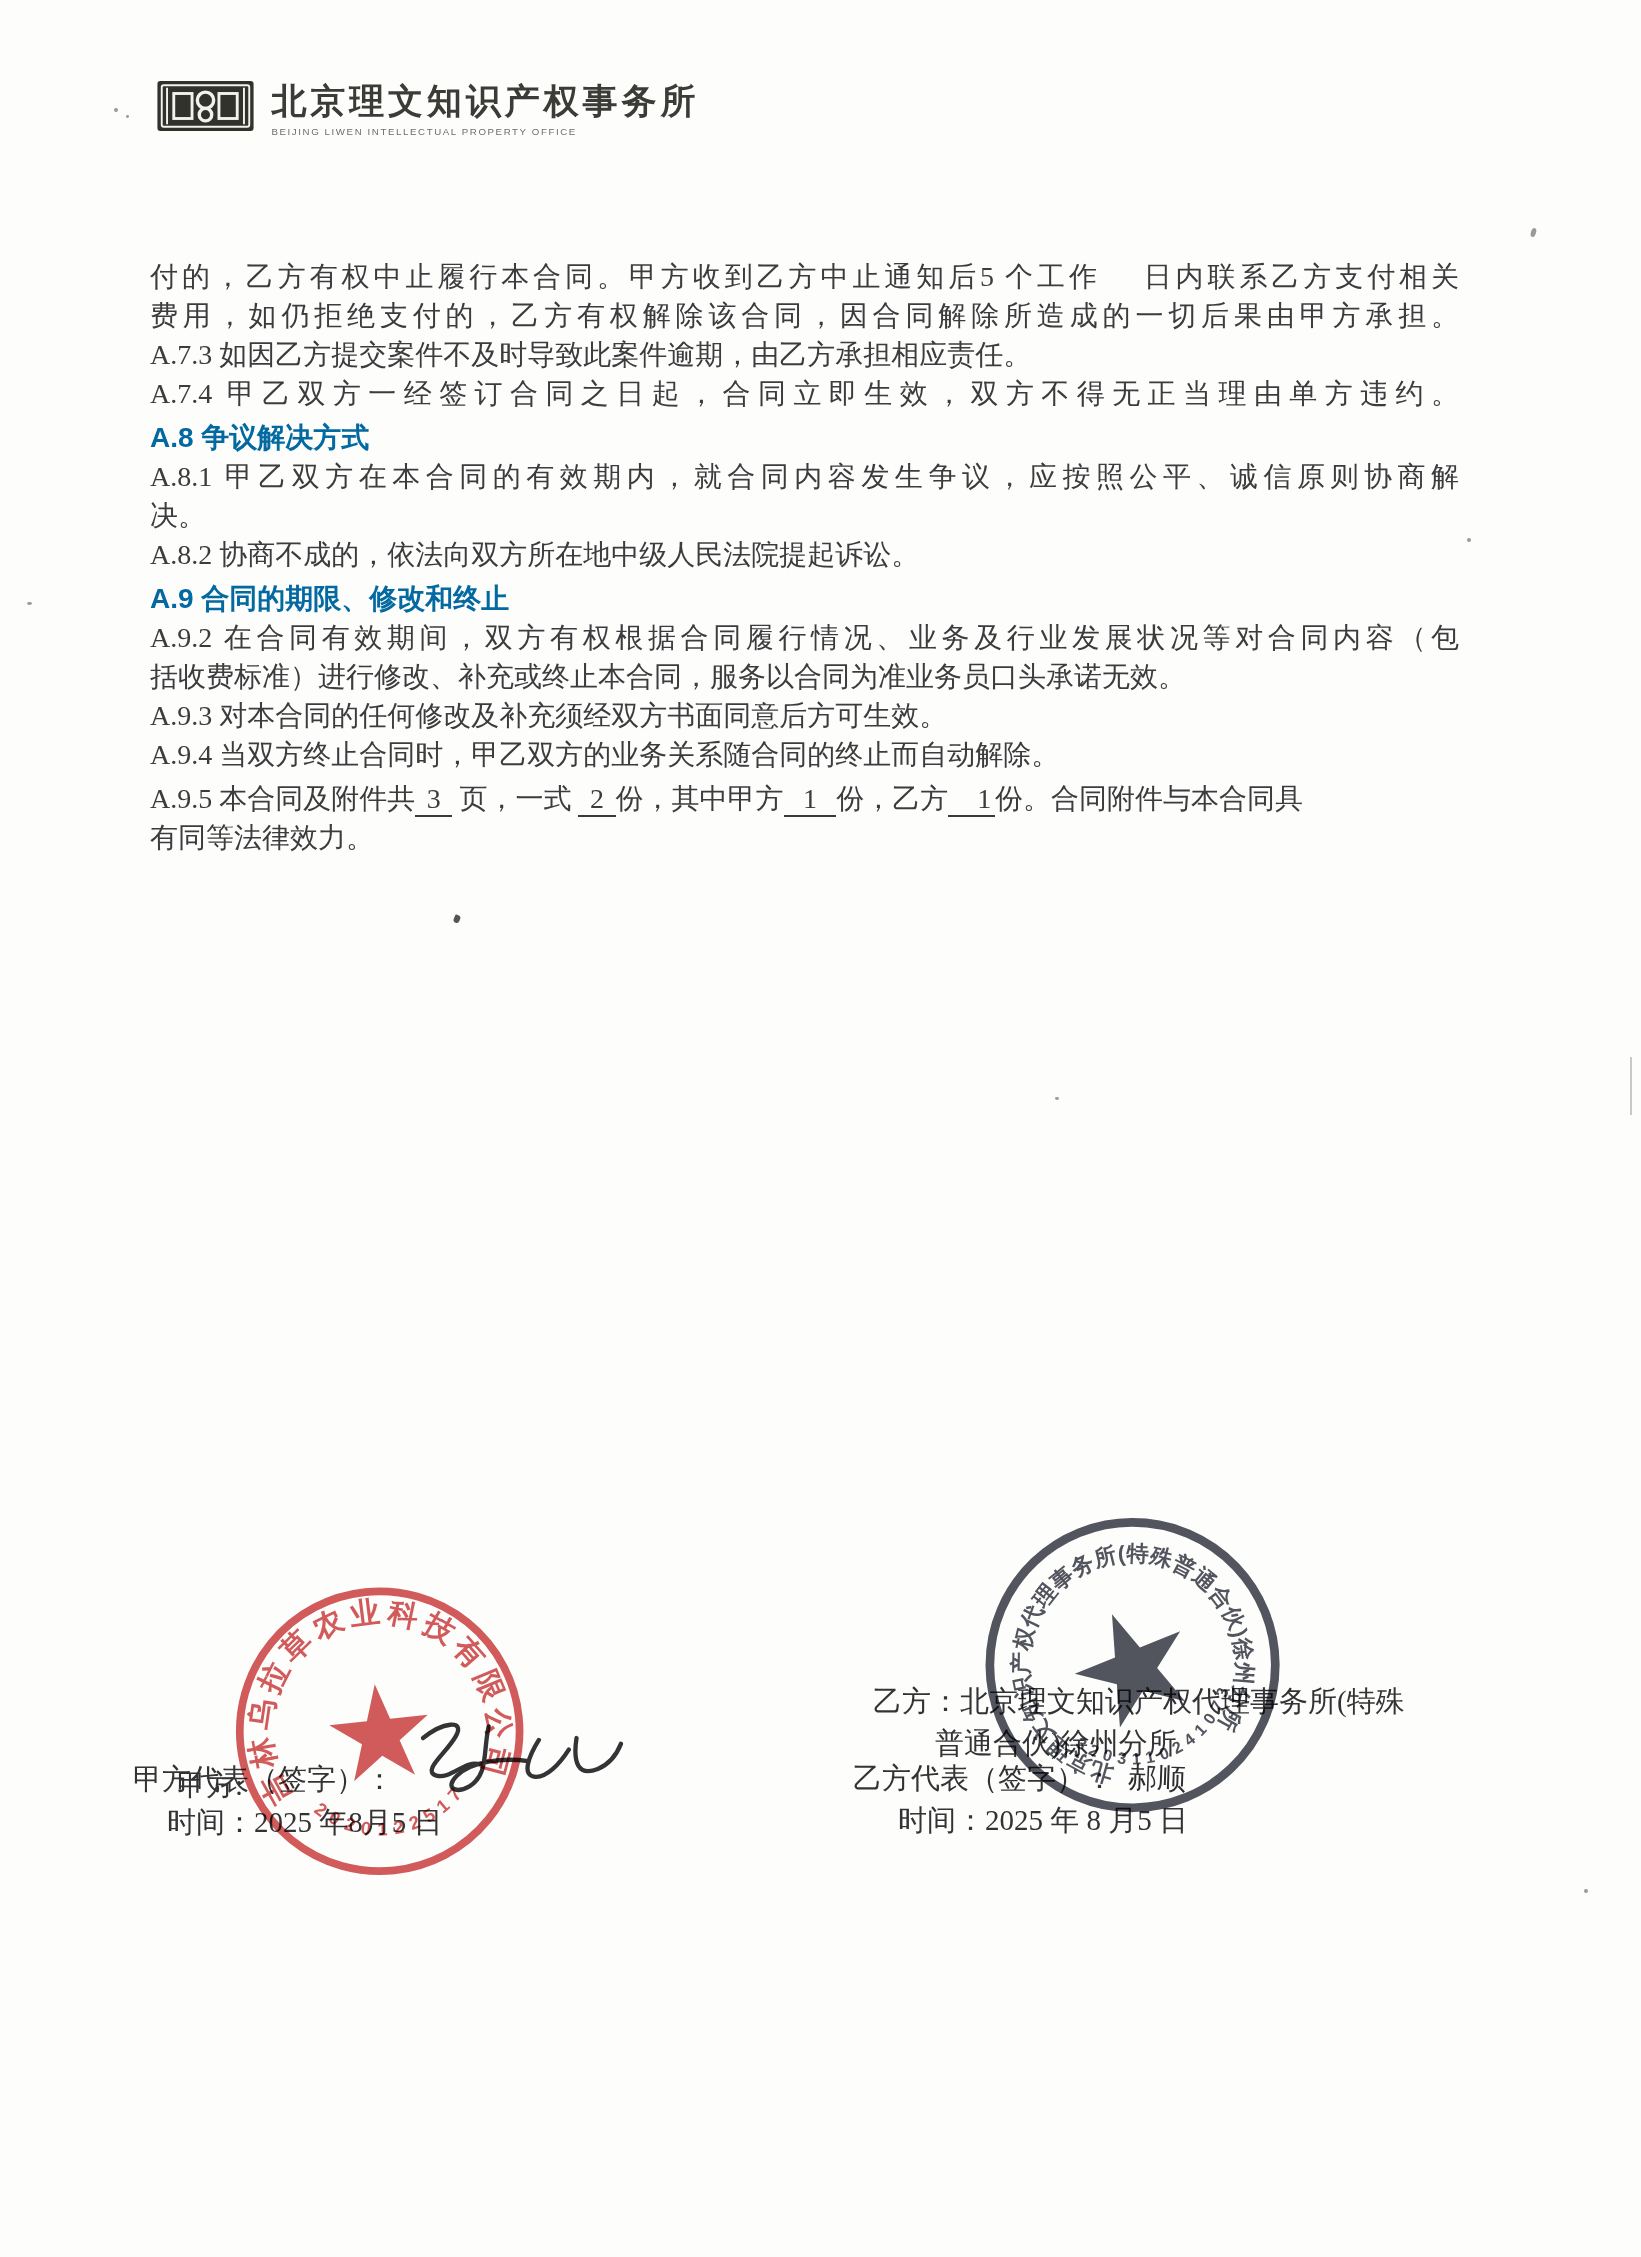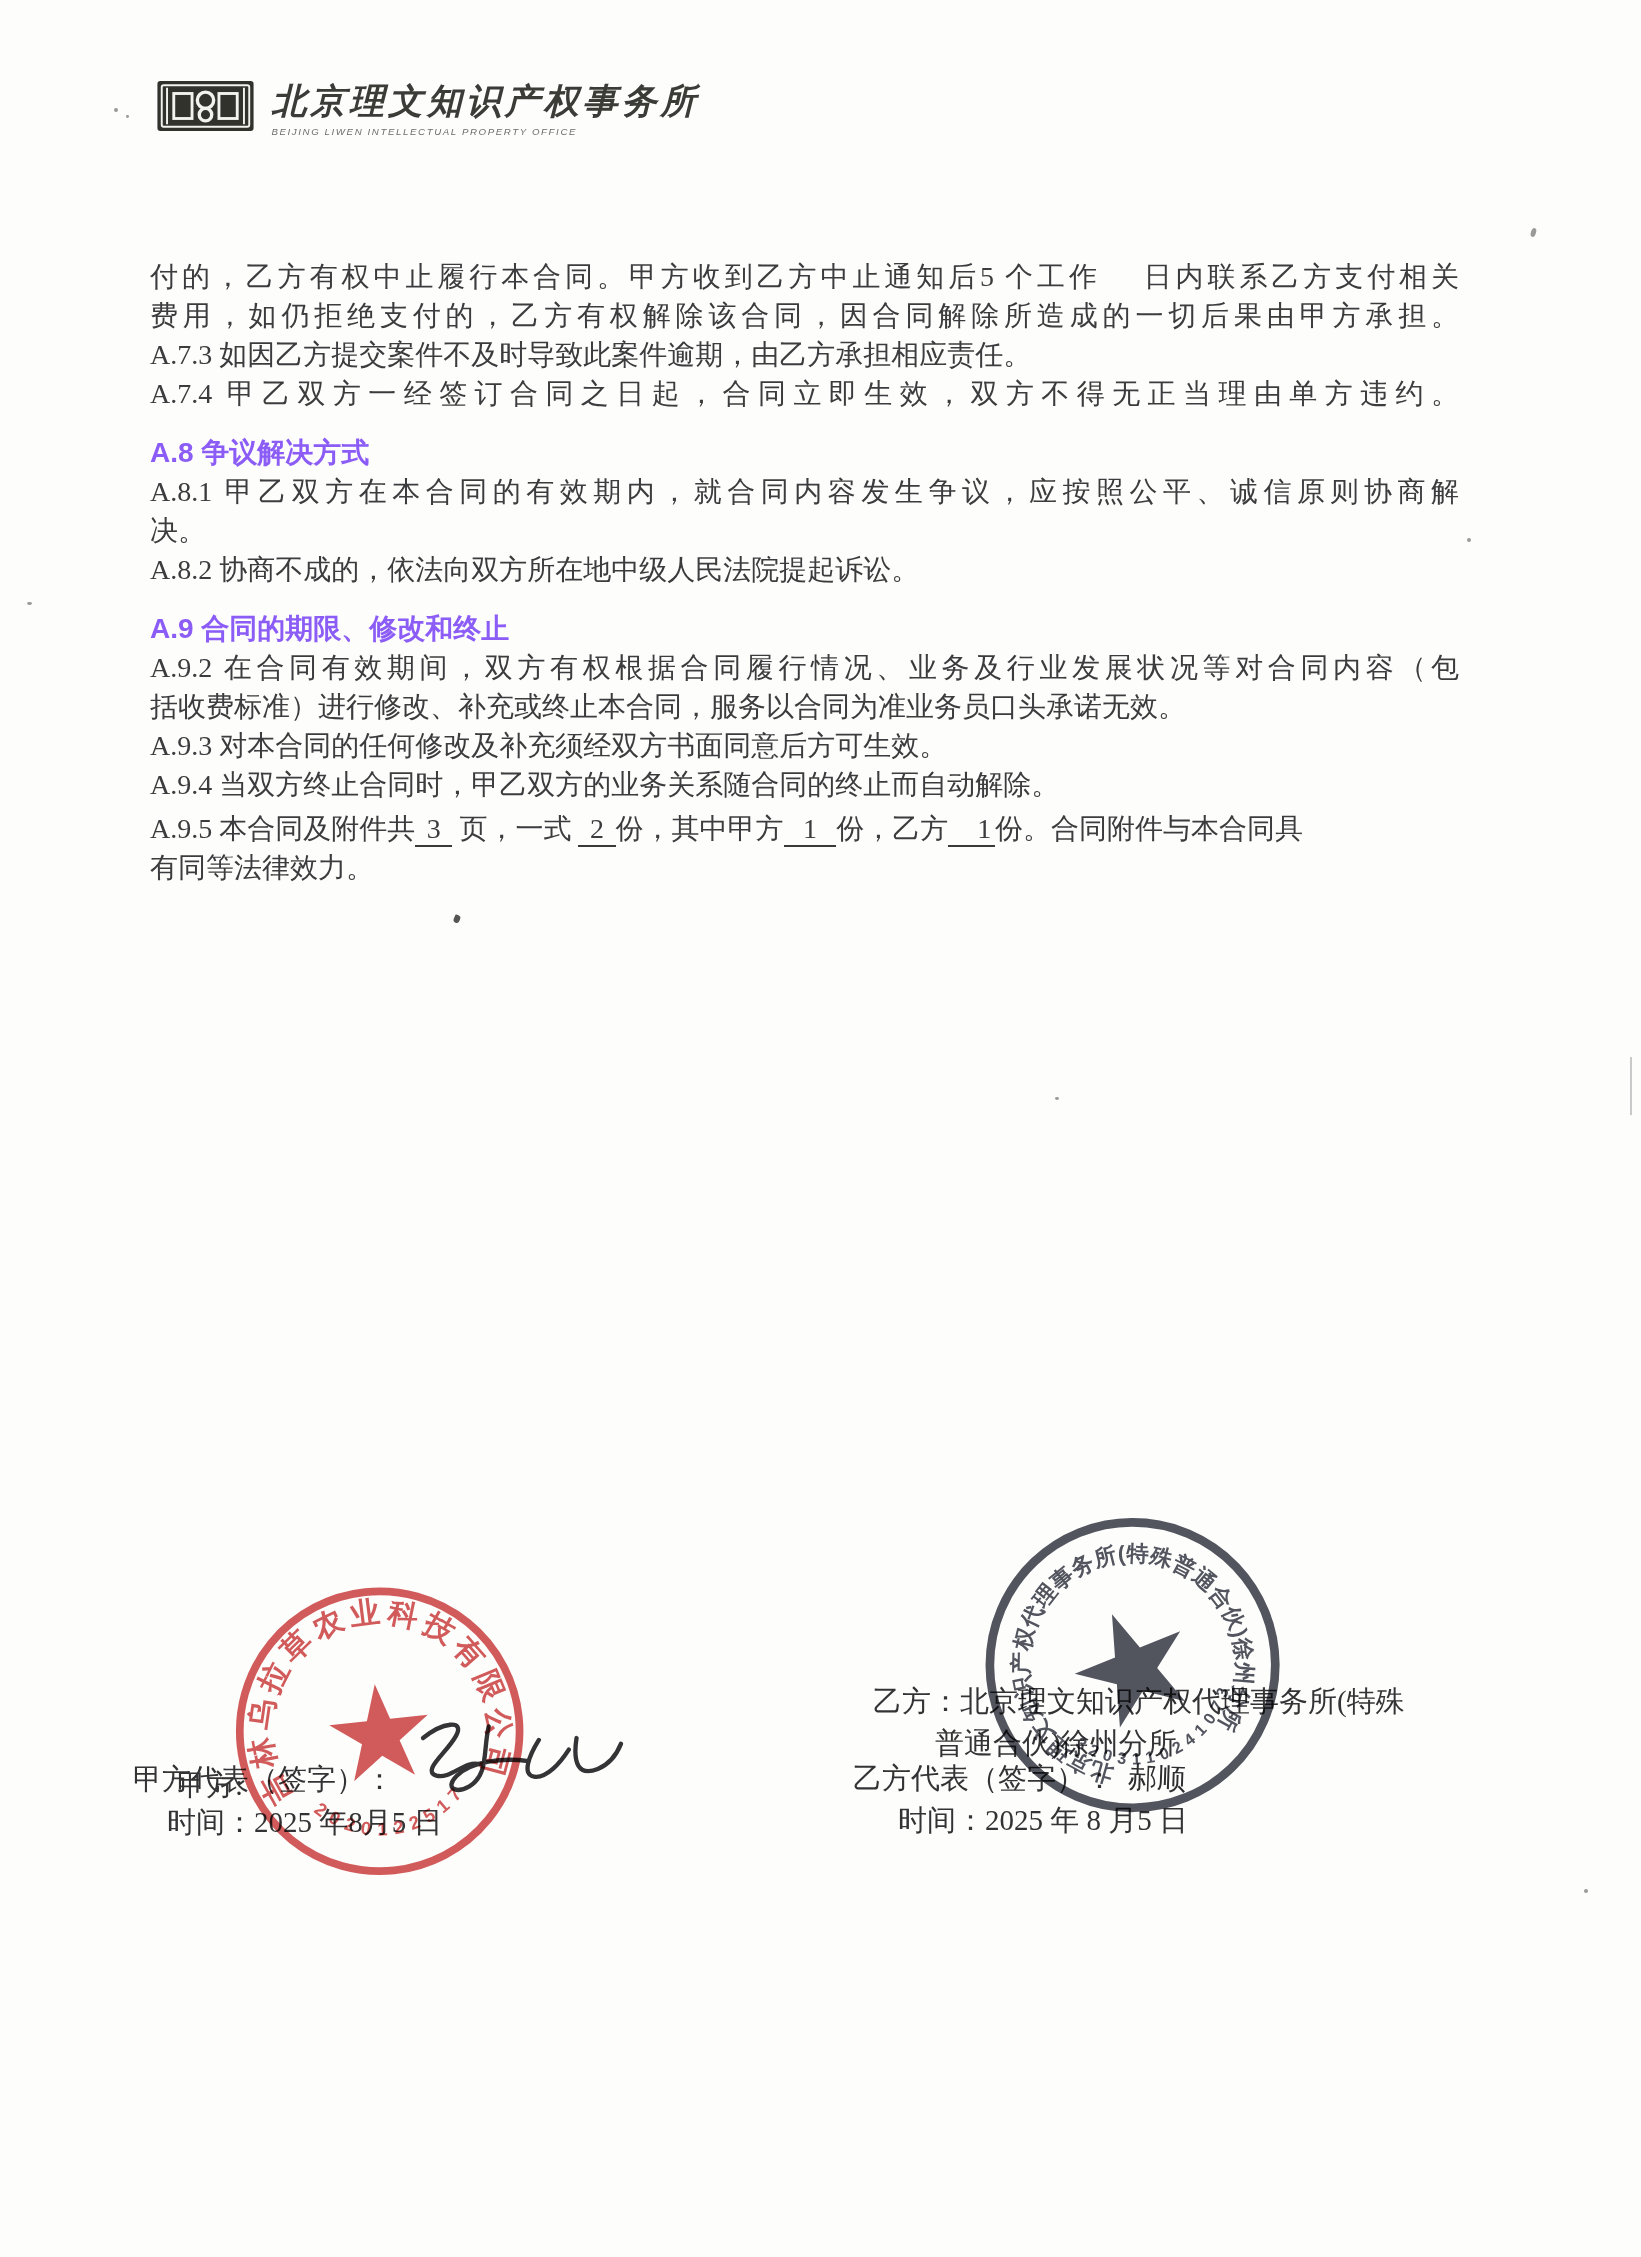--- a/index.html
+++ b/index.html
@@ -1,30 +1,30 @@
 <!DOCTYPE html>
 <html><head>
 <meta charset="utf-8">
 <style>
   html,body{margin:0;padding:0;background:#e8e8e8;}
   .page{position:relative;width:1641px;height:2257px;margin:0 auto;background:#fdfdfc;
         font-family:"Liberation Serif",serif;color:#3f3f3f;overflow:hidden;}
   
-  .header{position:absolute;left:157px;top:81px;display:flex;align-items:flex-start;font-style:italic;}
+  .header{position:absolute;left:157px;top:81px;display:flex;align-items:flex-start;}
   .logo{width:97px;height:50px;flex:0 0 auto;}
   .head-text{margin-left:17.4px;}
   .head-title{font-family:"Liberation Sans",sans-serif;font-weight:700;font-size:35px;
               letter-spacing:3.9px;color:#3b3b37;line-height:39px;white-space:nowrap;}
   .head-sub{font-family:"Liberation Sans",sans-serif;font-size:9.7px;letter-spacing:1.6px;
             color:#6d6d6d;margin-top:6px;white-space:nowrap;}
   
   .body-text{position:absolute;left:150px;top:257px;width:1309px;font-size:28px;color:#3c3c3e;}
   .line{height:39px;line-height:39px;white-space:nowrap;}
   .line.fill{white-space:normal;text-align:justify;text-align-last:justify;}
-  .line.head{font-family:"Liberation Sans",sans-serif;font-weight:700;color:#8b5cf6;margin-top:20px;}
+  .line.head{font-family:"Liberation Sans",sans-serif;font-weight:700;color:#0369a1;margin-top:5px;}
   .line.a95{margin-top:4.8px;}
   .blank{display:inline-block;border-bottom:2.9px solid #3a3a3a;padding:0 11.6px;line-height:33px;}
   .blank.wide{padding:0 19.3px;}
   .blank.lead{padding-left:29px;padding-right:3.9px;}
   
   .sig{position:absolute;font-size:29px;color:#333335;white-space:nowrap;z-index:3;}
   .rep-name{display:inline-block;transform:rotate(2deg);margin-left:13.5px;color:#2d2d30;}
   
   .stamp{position:absolute;mix-blend-mode:multiply;z-index:4;}
   .speck{position:absolute;background:#9a9a9a;border-radius:50%;z-index:1;}

